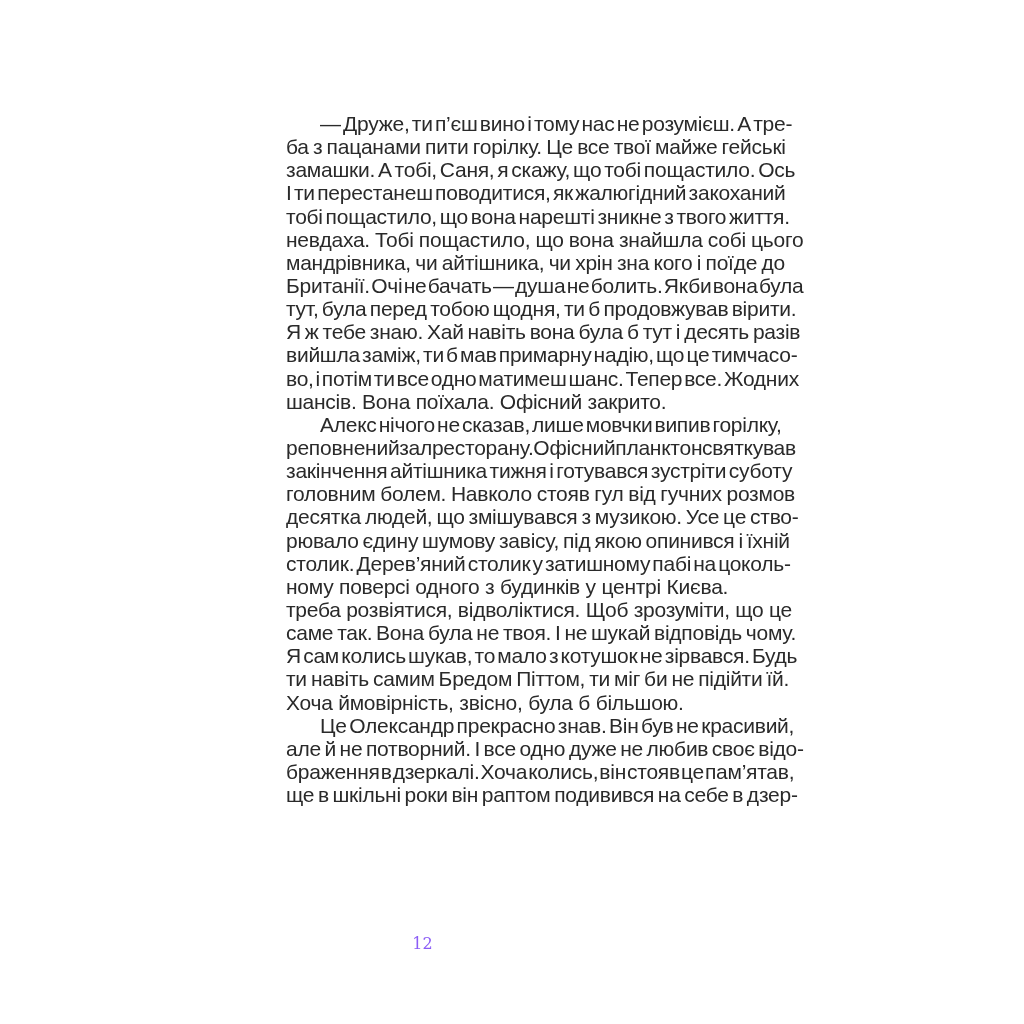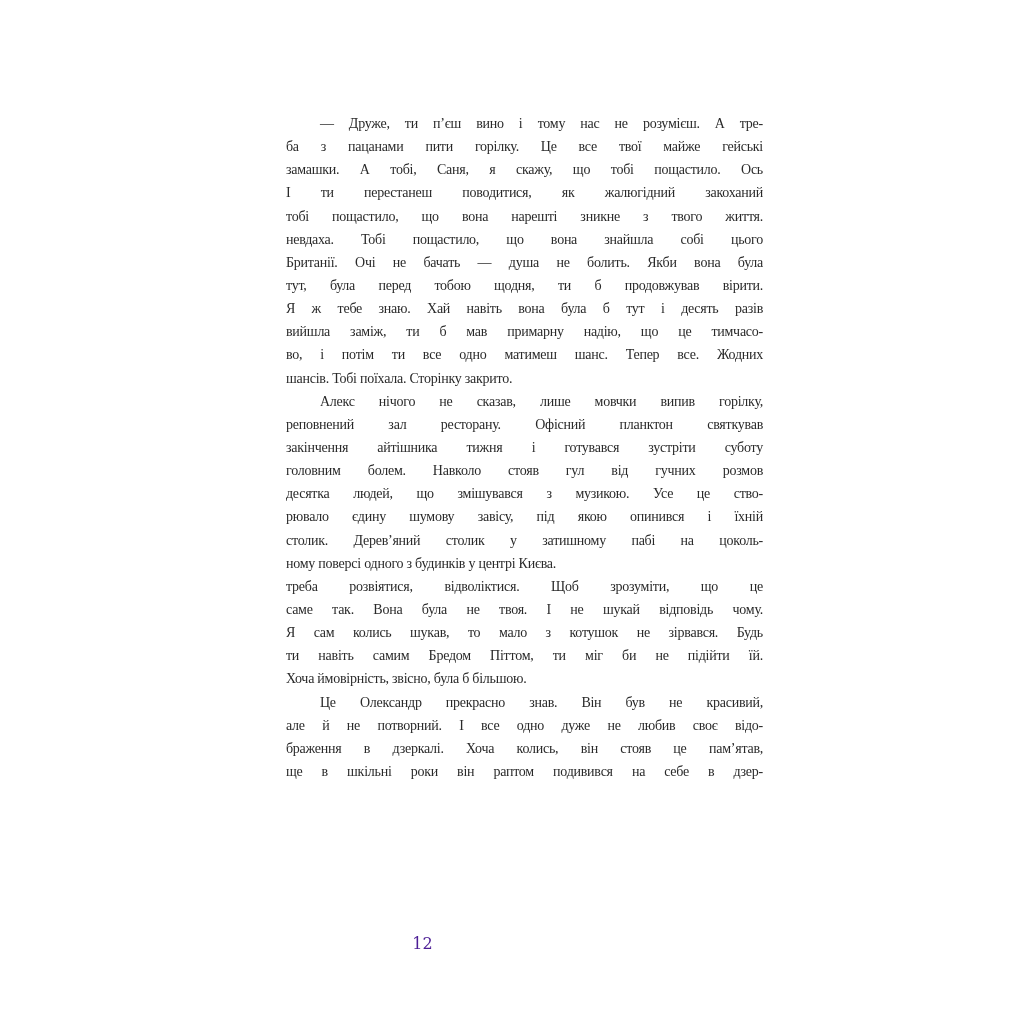--- a/index.html
+++ b/index.html
@@ -19,22 +19,22 @@
       top: 0;
       width: 1024px;
       height: 1024px;
       background: #ffffff;
     }
     .text-block {
       position: absolute;
       left: 286px;
       top: 112px;
       width: 477px;
-      font-family: Liberation Serif, serif;
-      font-size: 14px;
+      font-family: Liberation Sans, sans-serif;
+      font-size: 21px;
       line-height: 23.15px;
       color: #2a2a2a;
     }
     .line {
       display: block;
       white-space: nowrap;
       text-align: justify;
       text-align-last: justify;
       height: 23.15px;
       overflow: visible;
@@ -47,42 +47,43 @@
       padding-left: 34px;
     }
     .page-number {
       position: absolute;
       left: 0;
       width: 845px;
       top: 934px;
       text-align: center;
       font-family: "DejaVu Serif", "Liberation Serif", serif;
       font-size: 16px;
-      color: #4c1d95;
+      color: #8b5cf6;
     }
   </style>
 </head>
 <body>
 
 <div class="page">
   <div class="text-block">
 
     <div>
       <span class="line indent" style="word-spacing: -3.30114px;">— Друже, ти п’єш вино і тому нас не розумієш. А тре-</span>
       <span class="line" style="word-spacing: -1.32986px;">ба з пацанами пити горілку. Це все твої майже гейські</span>
       <span class="line" style="word-spacing: -2.6875px;">замашки. А тобі, Саня, я скажу, що тобі пощастило. Ось</span>
       <span class="line" style="word-spacing: -3.22396px;">І ти перестанеш поводитися, як жалюгідний закоханий</span>
       <span class="line" style="word-spacing: -2.74219px;">тобі пощастило, що вона нарешті зникне з твого життя.</span>
       <span class="line" style="word-spacing: -0.386161px;">невдаха. Тобі пощастило, що вона знайшла собі цього</span>
+      <span class="line" style="word-spacing: -1.24479px;">мандрівника, чи айтішника, чи хрін зна кого і поїде до</span>
       <span class="line" style="word-spacing: -4.29688px;">Британії. Очі не бачать — душа не болить. Якби вона була</span>
       <span class="line" style="word-spacing: -2.19531px;">тут, була перед тобою щодня, ти б продовжував вірити.</span>
       <span class="line" style="word-spacing: -1.65495px;">Я ж тебе знаю. Хай навіть вона була б тут і десять разів</span>
       <span class="line" style="word-spacing: -3.40104px;">вийшла заміж, ти б мав примарну надію, що це тимчасо-</span>
       <span class="line" style="word-spacing: -3.71406px;">во, і потім ти все одно матимеш шанс. Тепер все. Жодних</span>
-      <span class="line last">шансів. Тобі поїхала. Сторінку закрито.</span>
+      <span class="line last">шансів. Вона поїхала. Офісний закрито.</span>
     </div>
 
     <div>
       <span class="line indent" style="word-spacing: -3.50446px;">Алекс нічого не сказав, лише мовчки випив горілку,</span>
       <span class="line" style="word-spacing: -5.74375px;">реповнений зал ресторану. Офісний планктон святкував</span>
       <span class="line" style="word-spacing: -3px;">закінчення айтішника тижня і готувався зустріти суботу</span>
       <span class="line" style="word-spacing: -0.850446px;">головним болем. Навколо стояв гул від гучних розмов</span>
       <span class="line" style="word-spacing: -1.66602px;">десятка людей, що змішувався з музикою. Усе це ство-</span>
       <span class="line" style="word-spacing: -1.66211px;">рювало єдину шумову завісу, під якою опинився і їхній</span>
       <span class="line" style="word-spacing: -3.4442px;">столик. Дерев’яний столик у затишному пабі на цоколь-</span>

